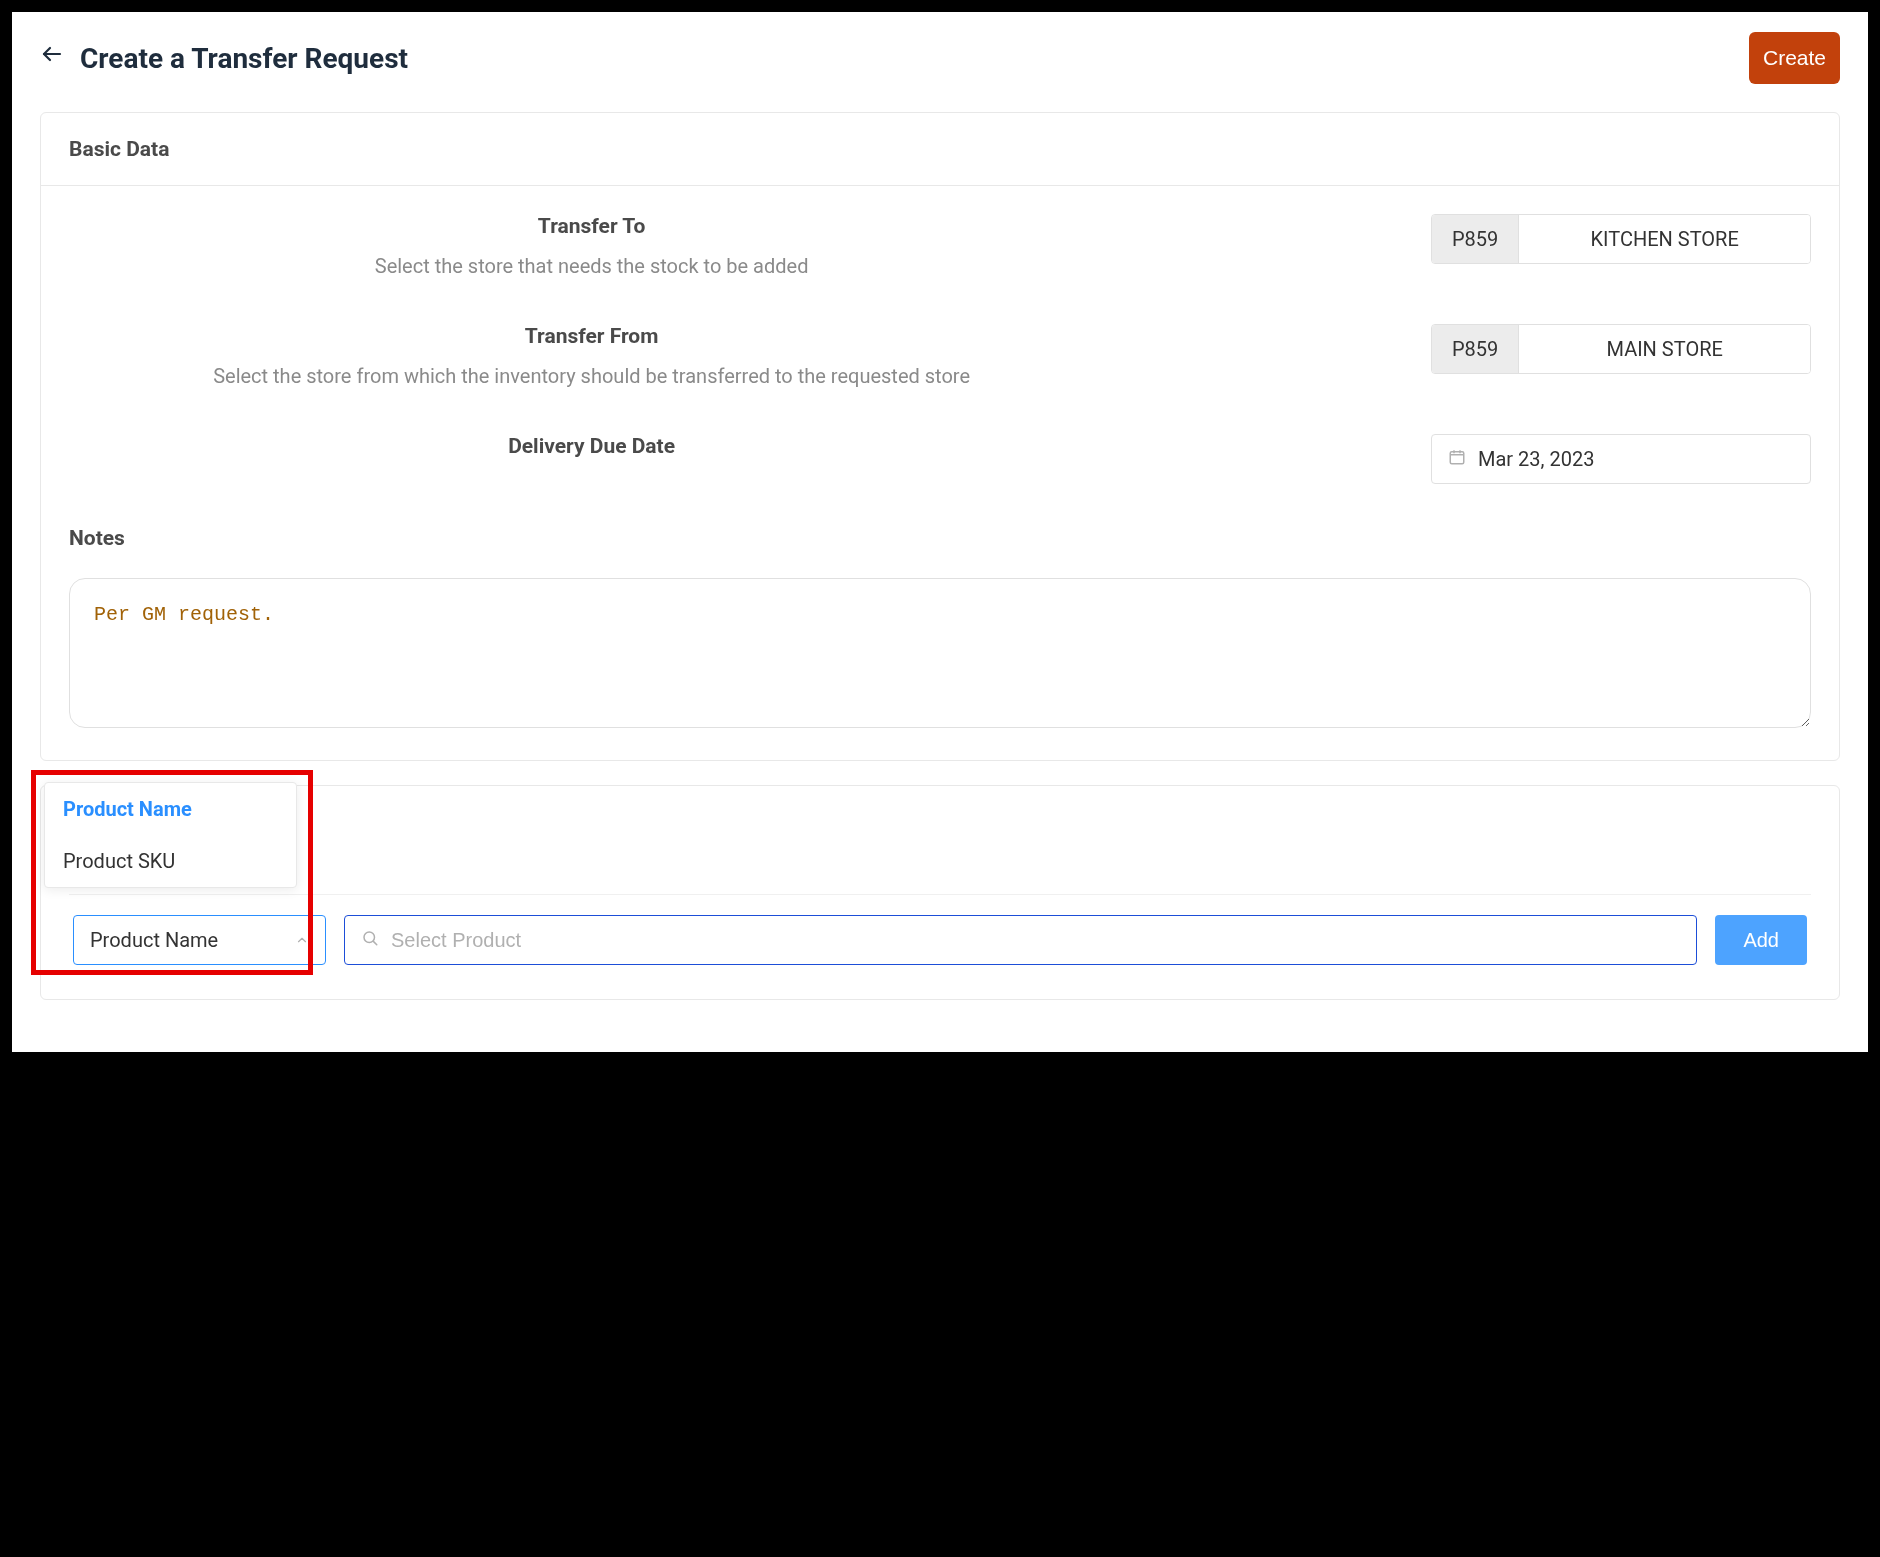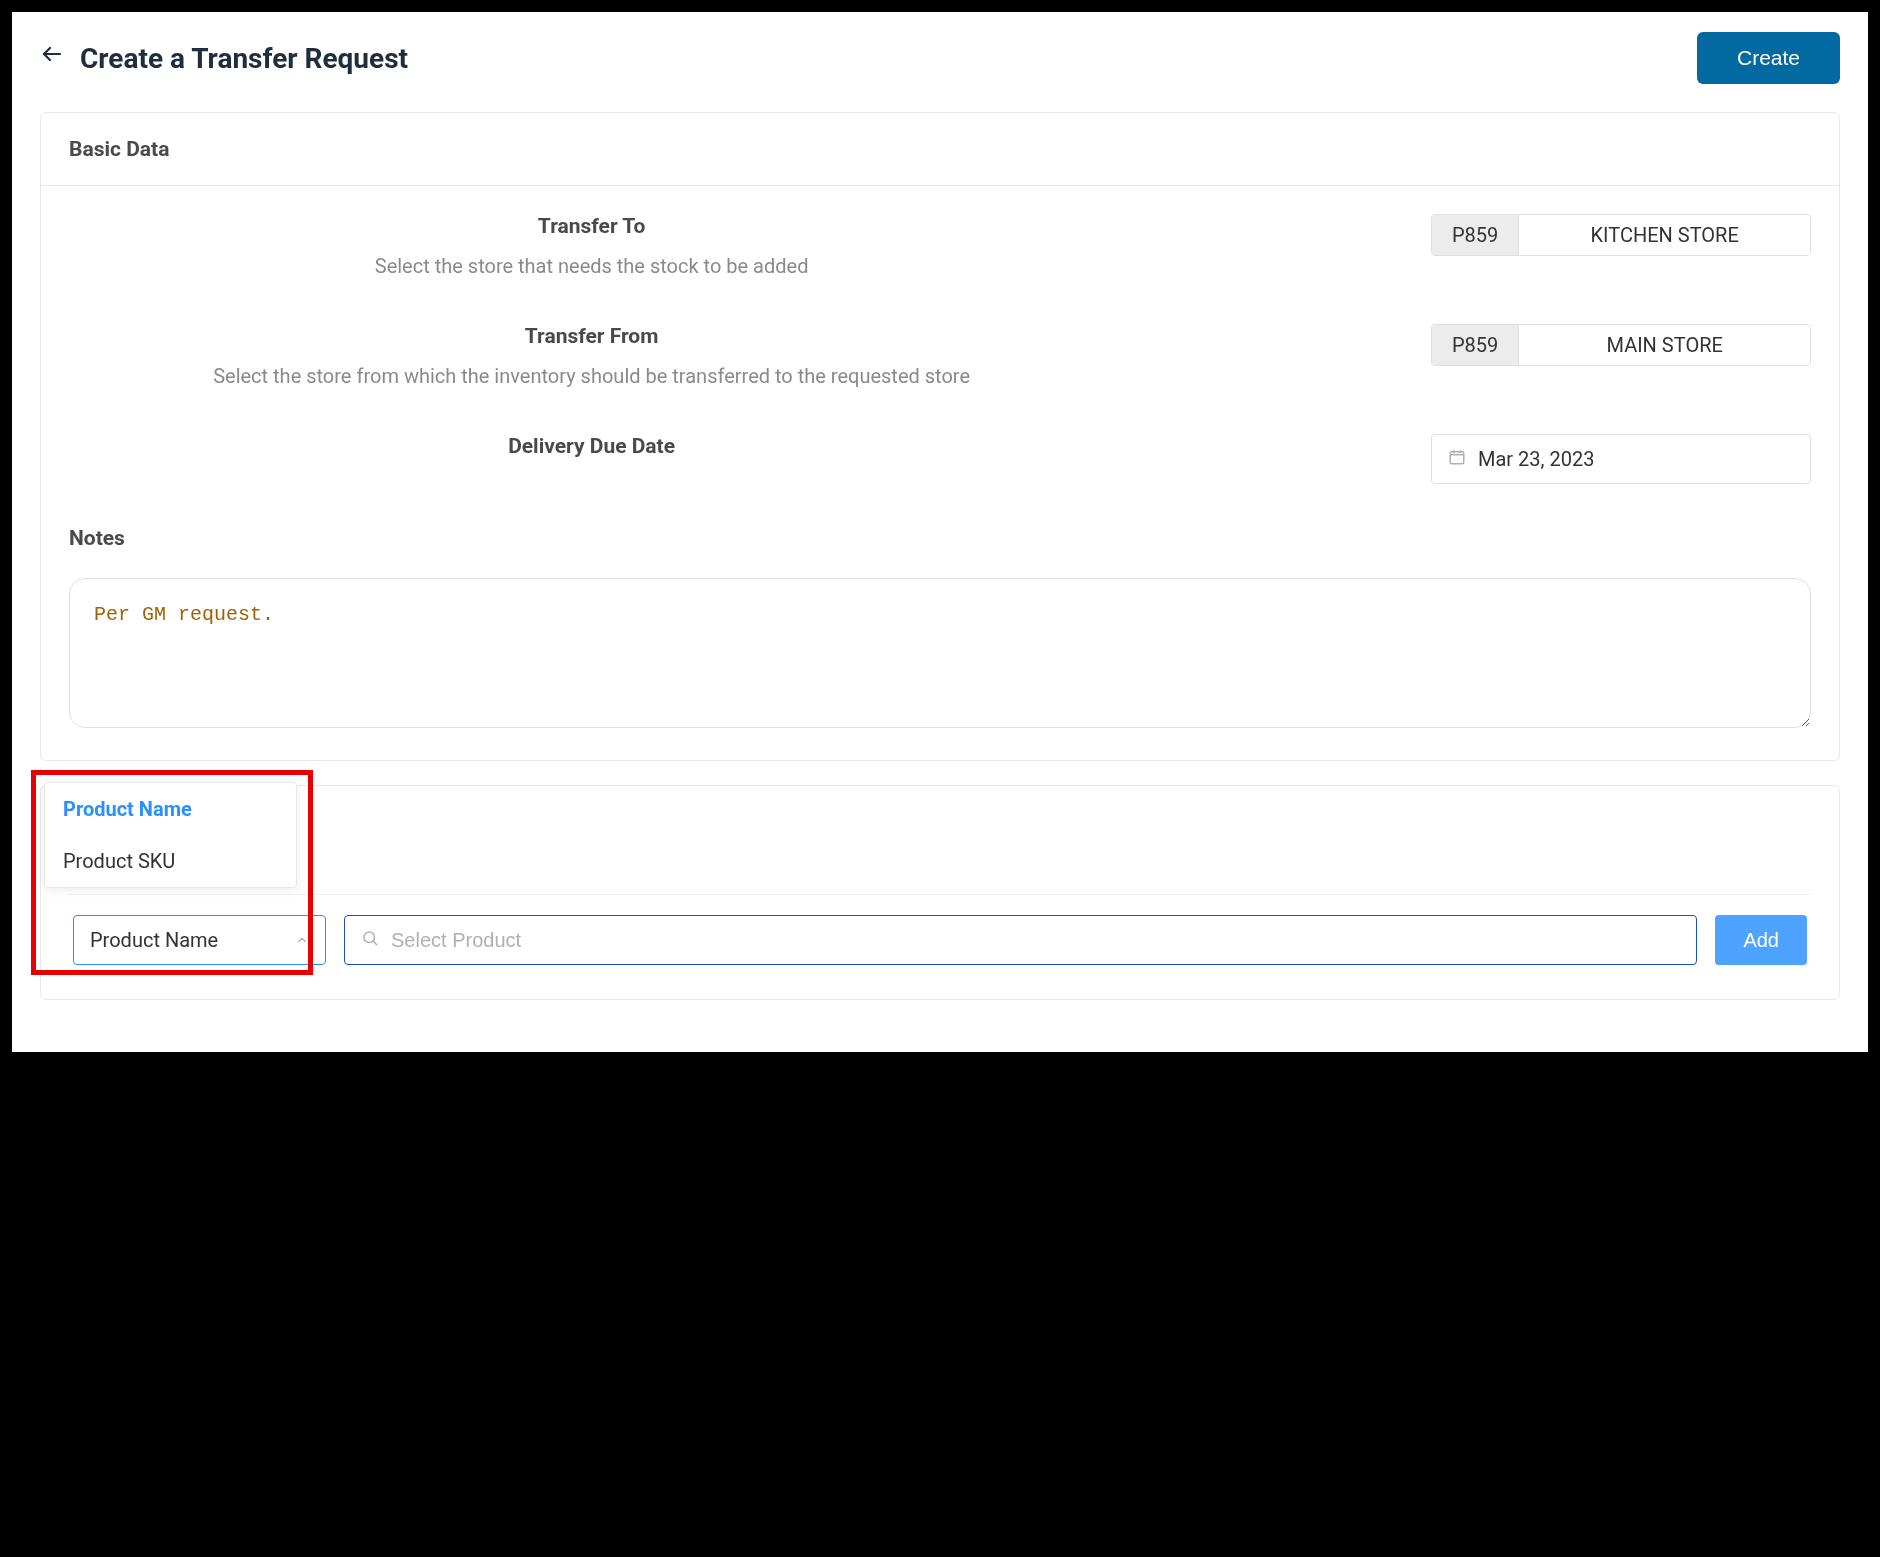--- a/index.html
+++ b/index.html
@@ -37,25 +37,25 @@
     justify-content: center;
     cursor: pointer;
     color: #1f2d3d;
   }
   .page-title {
     font-size: 28px;
     font-weight: 700;
     color: #1f2d3d;
   }
   .create-btn {
-    background: #0369a1;
+    background: #c2410c;
     color: #fff;
     border: none;
     border-radius: 6px;
-    padding: 14px 40px;
+    padding: 14px 14px;
     font-size: 21px;
     cursor: pointer;
   }
   .card {
     background: #fff;
     border: 1px solid #e8e8e8;
     border-radius: 6px;
     margin-bottom: 24px;
   }
   .card-header {
@@ -96,21 +96,21 @@
   }
   .form-right {
     width: 380px;
     flex-shrink: 0;
   }
   .store-picker {
     display: flex;
     border: 1px solid #e0e0e0;
     border-radius: 4px;
     overflow: hidden;
-    height: 42px;
+    height: 50px;
   }
   .store-code {
     background: #ececec;
     padding: 0 20px;
     display: flex;
     align-items: center;
     font-size: 20px;
     color: #333;
     border-right: 1px solid #e0e0e0;
   }

